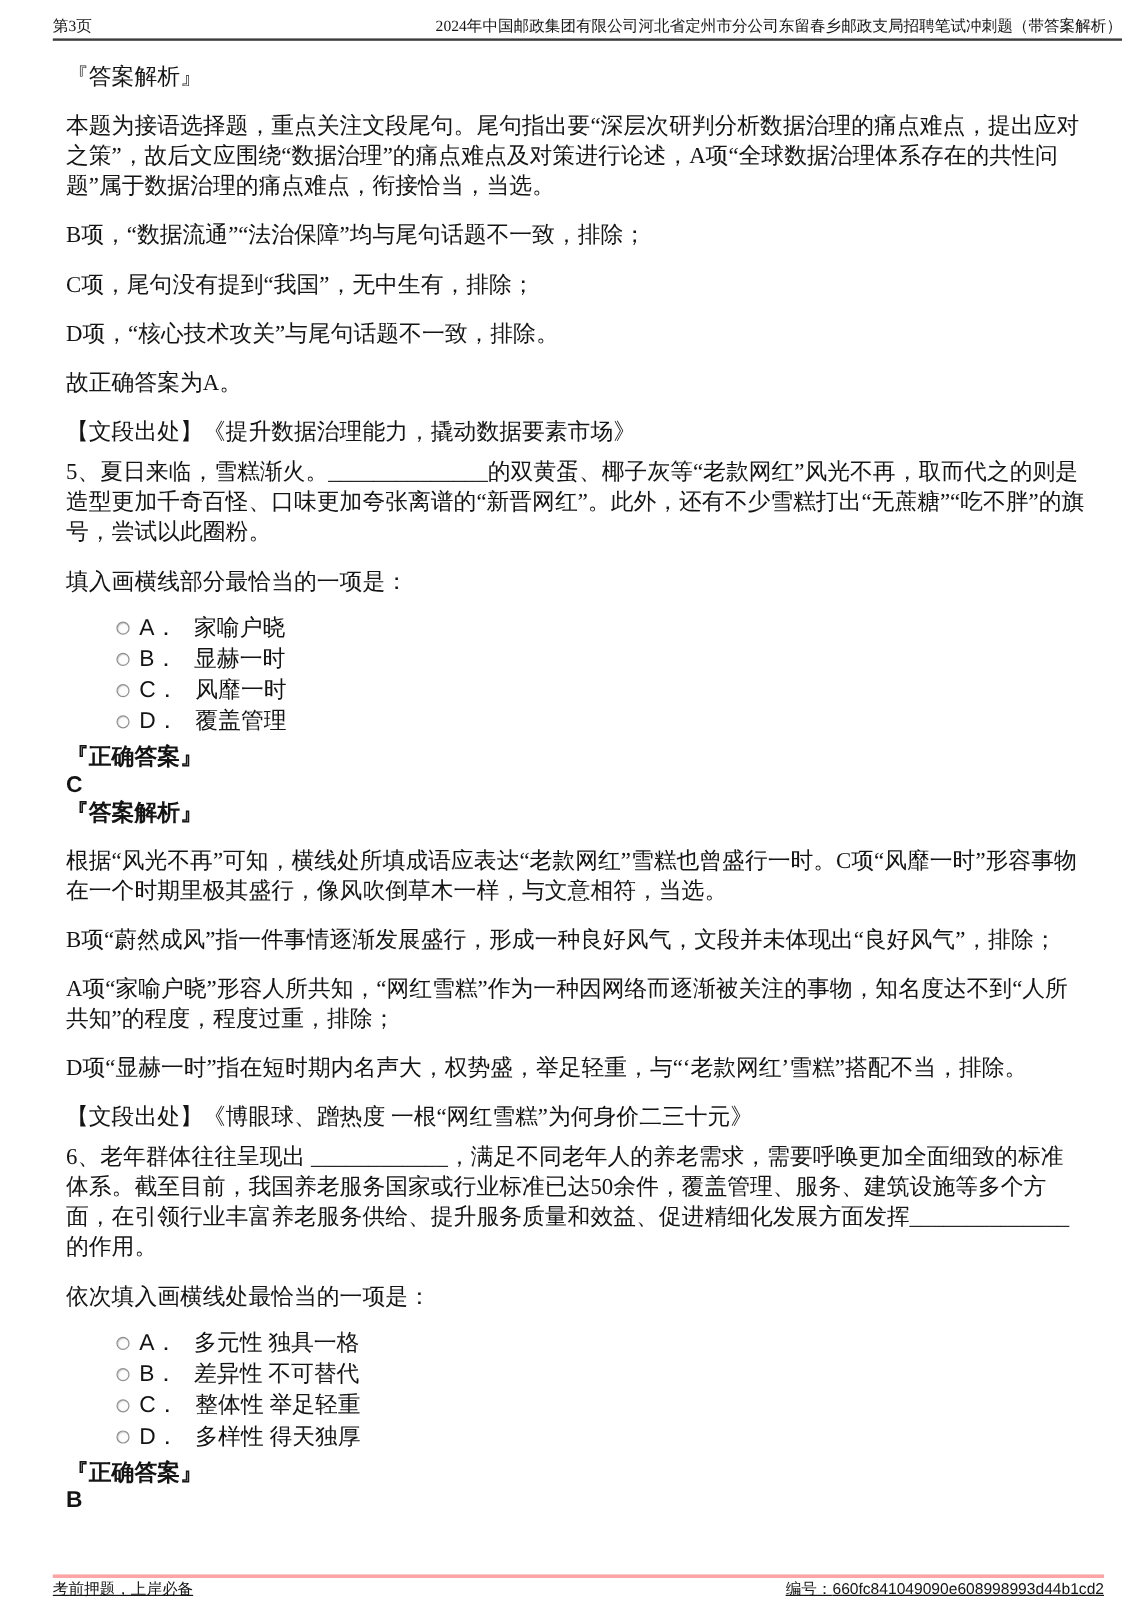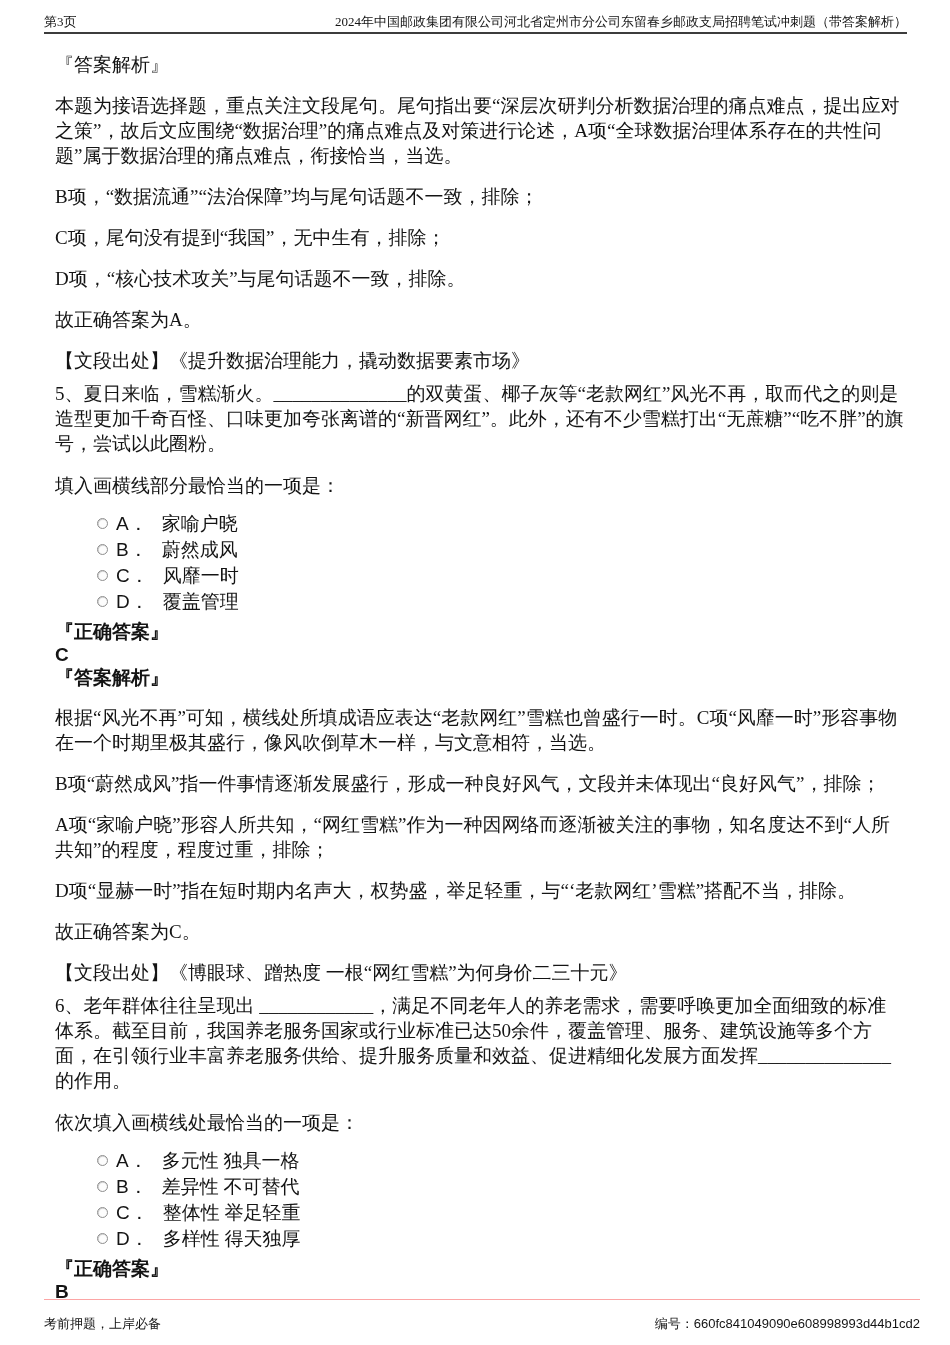--- a/index.html
+++ b/index.html
@@ -1,21 +1,21 @@
 <!DOCTYPE html>
 <html><head>
 <meta charset="utf-8">
 <style>
   html,body{margin:0;padding:0;background:#ffffff;}
   .page{
     position:relative;width:950px;height:1345px;background:#ffffff;overflow:hidden;
     font-family:"Liberation Serif",serif;color:#141414;
   }
   .header{
-    position:absolute;top:13px;left:44px;right:43px;
+    position:absolute;top:13px;left:44px;right:15px;
     display:flex;justify-content:space-between;align-items:flex-end;gap:20px;
     border-bottom:2px solid #3c3c3c;padding-bottom:2px;
     font-size:13px;line-height:17px;
   }
   .header .title{text-align:right;white-space:nowrap;}
   .content{position:absolute;top:50px;left:55px;width:850px;font-size:19px;line-height:25px;}
   .content p{margin:16px 0 8px;}
   .label{margin:2px 0 4px !important;}
   .stem{margin-top:8px !important;}
   .prompt{margin:17px 0 12px !important;}
@@ -25,23 +25,23 @@
     width:11px;height:11px;border:1px solid #8f8f8f;border-radius:50%;
     margin-right:8px;box-sizing:border-box;background:#fdfdfd;
     box-shadow:inset 0.5px 0.5px 1px rgba(0,0,0,0.28);flex:0 0 auto;
   }
   .opt-letter{font-family:"Liberation Sans",sans-serif;margin-right:14px;}
   .answer-block{margin:4px 0 6px;}
   .answer-block p{margin:0;line-height:23px;font-weight:bold;}
   .latin{font-family:"Liberation Sans",sans-serif;}
   .footer{
     position:absolute;left:44px;right:30px;bottom:13px;
-    border-top:1px solid #fca5a5;padding-top:15px;
+    border-top:3px solid #fca5a5;padding-top:0;
     display:flex;justify-content:space-between;align-items:baseline;
-    font-size:13px;line-height:17px;
+    font-size:13px;line-height:17px;text-decoration:underline;
   }
   .footer .serial .latin{font-size:13px;}
 </style>
 </head>
 <body>
 
 <div class="page">
 
   <div class="header">
     <span class="pagenum">第3页</span>
@@ -63,21 +63,21 @@
 
     <div class="options">
       <div class="option">
         <span class="radio"></span>
         <span class="opt-letter">A．</span>
         <span class="opt-text">家喻户晓</span>
       </div>
       <div class="option">
         <span class="radio"></span>
         <span class="opt-letter">B．</span>
-        <span class="opt-text">蔚然成风</span>
+        <span class="opt-text">显赫一时</span>
       </div>
       <div class="option">
         <span class="radio"></span>
         <span class="opt-letter">C．</span>
         <span class="opt-text">风靡一时</span>
       </div>
       <div class="option">
         <span class="radio"></span>
         <span class="opt-letter">D．</span>
         <span class="opt-text">覆盖管理</span>
@@ -87,21 +87,20 @@
     <div class="answer-block">
       <p>『正确答案』</p>
       <p class="latin">C</p>
       <p>『答案解析』</p>
     </div>
 
     <p>根据“风光不再”可知，横线处所填成语应表达“老款网红”雪糕也曾盛行一时。C项“风靡一时”形容事物在一个时期里极其盛行，像风吹倒草木一样，与文意相符，当选。</p>
     <p>B项“蔚然成风”指一件事情逐渐发展盛行，形成一种良好风气，文段并未体现出“良好风气”，排除；</p>
     <p>A项“家喻户晓”形容人所共知，“网红雪糕”作为一种因网络而逐渐被关注的事物，知名度达不到“人所共知”的程度，程度过重，排除；</p>
     <p>D项“显赫一时”指在短时期内名声大，权势盛，举足轻重，与“‘老款网红’雪糕”搭配不当，排除。</p>
-    <p>故正确答案为C。</p>
     <p>【文段出处】《博眼球、蹭热度 一根“网红雪糕”为何身价二三十元》</p>
 
     <p class="stem">6、老年群体往往呈现出 ____________，满足不同老年人的养老需求，需要呼唤更加全面细致的标准体系。截至目前，我国养老服务国家或行业标准已达50余件，覆盖管理、服务、建筑设施等多个方面，在引领行业丰富养老服务供给、提升服务质量和效益、促进精细化发展方面发挥______________的作用。</p>
     <p class="prompt">依次填入画横线处最恰当的一项是：</p>
 
     <div class="options">
       <div class="option">
         <span class="radio"></span>
         <span class="opt-letter">A．</span>
         <span class="opt-text">多元性 独具一格</span>

